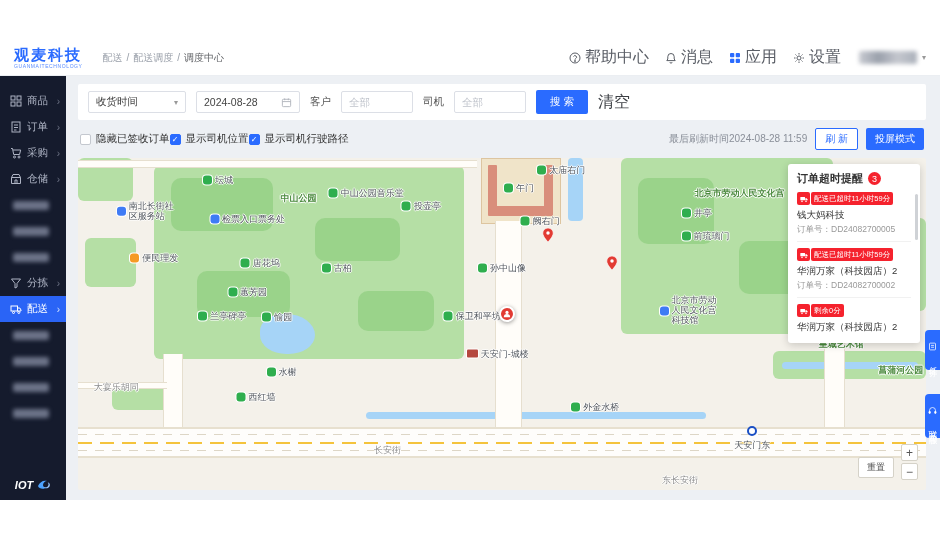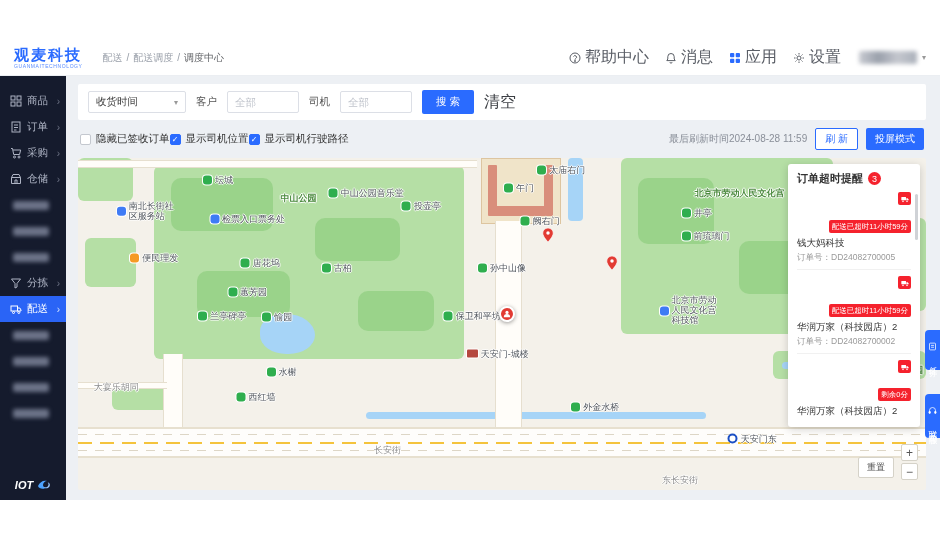--- a/index.html
+++ b/index.html
@@ -117,21 +117,21 @@
     border-radius:2px;font-size:9px;color:#555;padding:3px 8px;z-index:5;cursor:pointer;font-family:inherit;}
 
   
   .panel{position:absolute;top:6px;right:6px;width:132px;background:#fff;border-radius:3px;
     box-shadow:0 2px 8px rgba(0,0,0,.18);z-index:6;padding:7px 9px 4px;box-sizing:border-box;}
   .panel-title{font-size:11px;font-weight:bold;color:#333;display:flex;align-items:center;gap:5px;}
   .badge{background:#f5222d;color:#fff;border-radius:50%;min-width:13px;height:13px;font-size:9px;
     display:inline-flex;align-items:center;justify-content:center;font-weight:normal;}
   .p-item{padding:6px 0 5px;}
   .p-item + .p-item{border-top:1px solid #f1f1f1;}
-  .tag-row{display:flex;align-items:flex-end;gap:15px;flex-direction:column;}
+  .tag-row{display:flex;align-items:center;gap:1px;}
   .alert-ic{width:13px;height:13px;border-radius:2px;background:#f5222d;display:flex;
     align-items:center;justify-content:center;flex:none;}
   .p-tag{background:#f5222d;color:#fff;font-size:7.5px;padding:1.5px 3px;border-radius:2px;white-space:nowrap;}
   .p-name{font-size:9.5px;color:#333;margin-top:4px;}
   .p-order{font-size:8.5px;color:#999;margin-top:2px;}
   .panel-scroll{position:absolute;top:30px;right:2px;width:3px;height:46px;background:#cfd2d6;border-radius:2px;}
 
   
   .tabs-rail{position:absolute;right:0;top:330px;display:flex;flex-direction:column;gap:24px;z-index:9;}
   .side-tab{width:15px;background:#2a6bff;color:#fff;border-radius:4px 0 0 4px;display:flex;
@@ -303,20 +303,29 @@
       </div>
     </aside>
 
     <main class="main">
 
       <div class="filter-bar">
         <div class="ctrl sel">
           <span>收货时间</span>
           <span class="caret">▾</span>
         </div>
+        <div class="ctrl date">
+          <span>2024-08-28</span>
+          <span class="cal">
+            <svg width="11" height="11" viewBox="0 0 12 12" fill="none" stroke="#b0b4bb">
+                <rect x="1.5" y="2.5" width="9" height="8" rx="1"></rect>
+                <path d="M1.5 5h9M4 1.5v2M8 1.5v2"></path>
+              </svg>
+          </span>
+        </div>
         <span class="field-label">客户</span>
         <input class="ctrl" placeholder="全部" style="">
         <span class="field-label">司机</span>
         <input class="ctrl" placeholder="全部" style="">
         <button class="btn-primary">搜 索</button>
         <span class="link-clear">清空</span>
       </div>
 
       <div class="options-row">
         <div class="cb-group" id="cb-list">
@@ -481,21 +490,21 @@
             <div class="map-label park-t" style="left: 93%; top: 64%; margin-left: 34px;">
               <span>菖蒲河公园</span>
             </div>
             <div class="map-label " style="left: 61%; top: 75%;">
               <span class="dot green"></span>
               <span>外金水桥</span>
             </div>
             <div class="map-label road-t" style="left: 71%; top: 83.5%; margin-top: 45px;">
               <span>东长安街</span>
             </div>
-            <div class="map-label " style="left: 79.5%; top: 84.5%;">
+            <div class="map-label " style="left: 79.5%; top: 84.5%; flex-direction: column;">
               <span class="dot metro"></span>
               <span>天安门东</span>
             </div>
             <div class="map-label road-t" style="left: 36.5%; top: 88%;">
               <span>长安街</span>
             </div>
           </div>
         <div id="map-pins">
             <div class="pin" style="left: 55.4%; top: 26.5%;"><svg width="11" height="14" viewBox="0 0 12 16">
                 <path d="M6 0C2.7 0 0 2.6 0 5.8 0 10 6 16 6 16s6-6 6-10.2C12 2.6 9.3 0 6 0z" fill="#e23b33" stroke="#fff" stroke-width=".8"></path>

